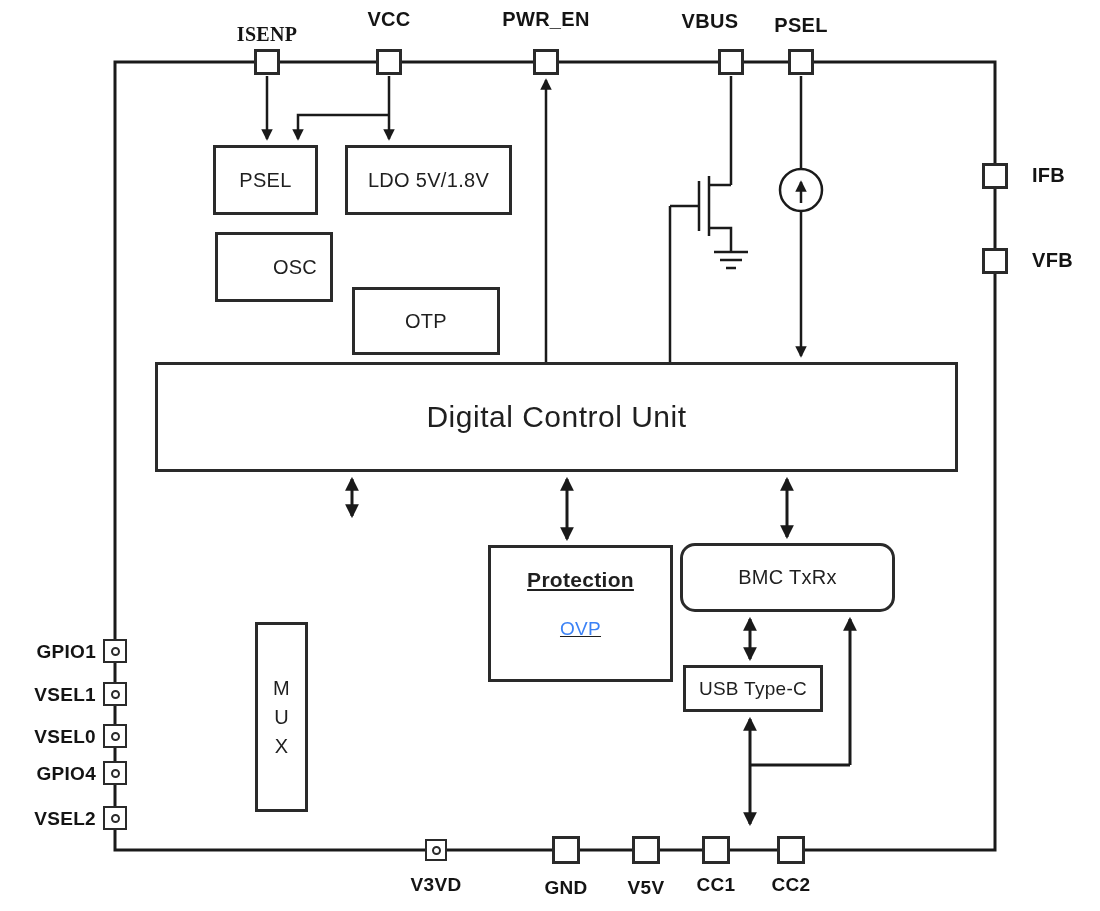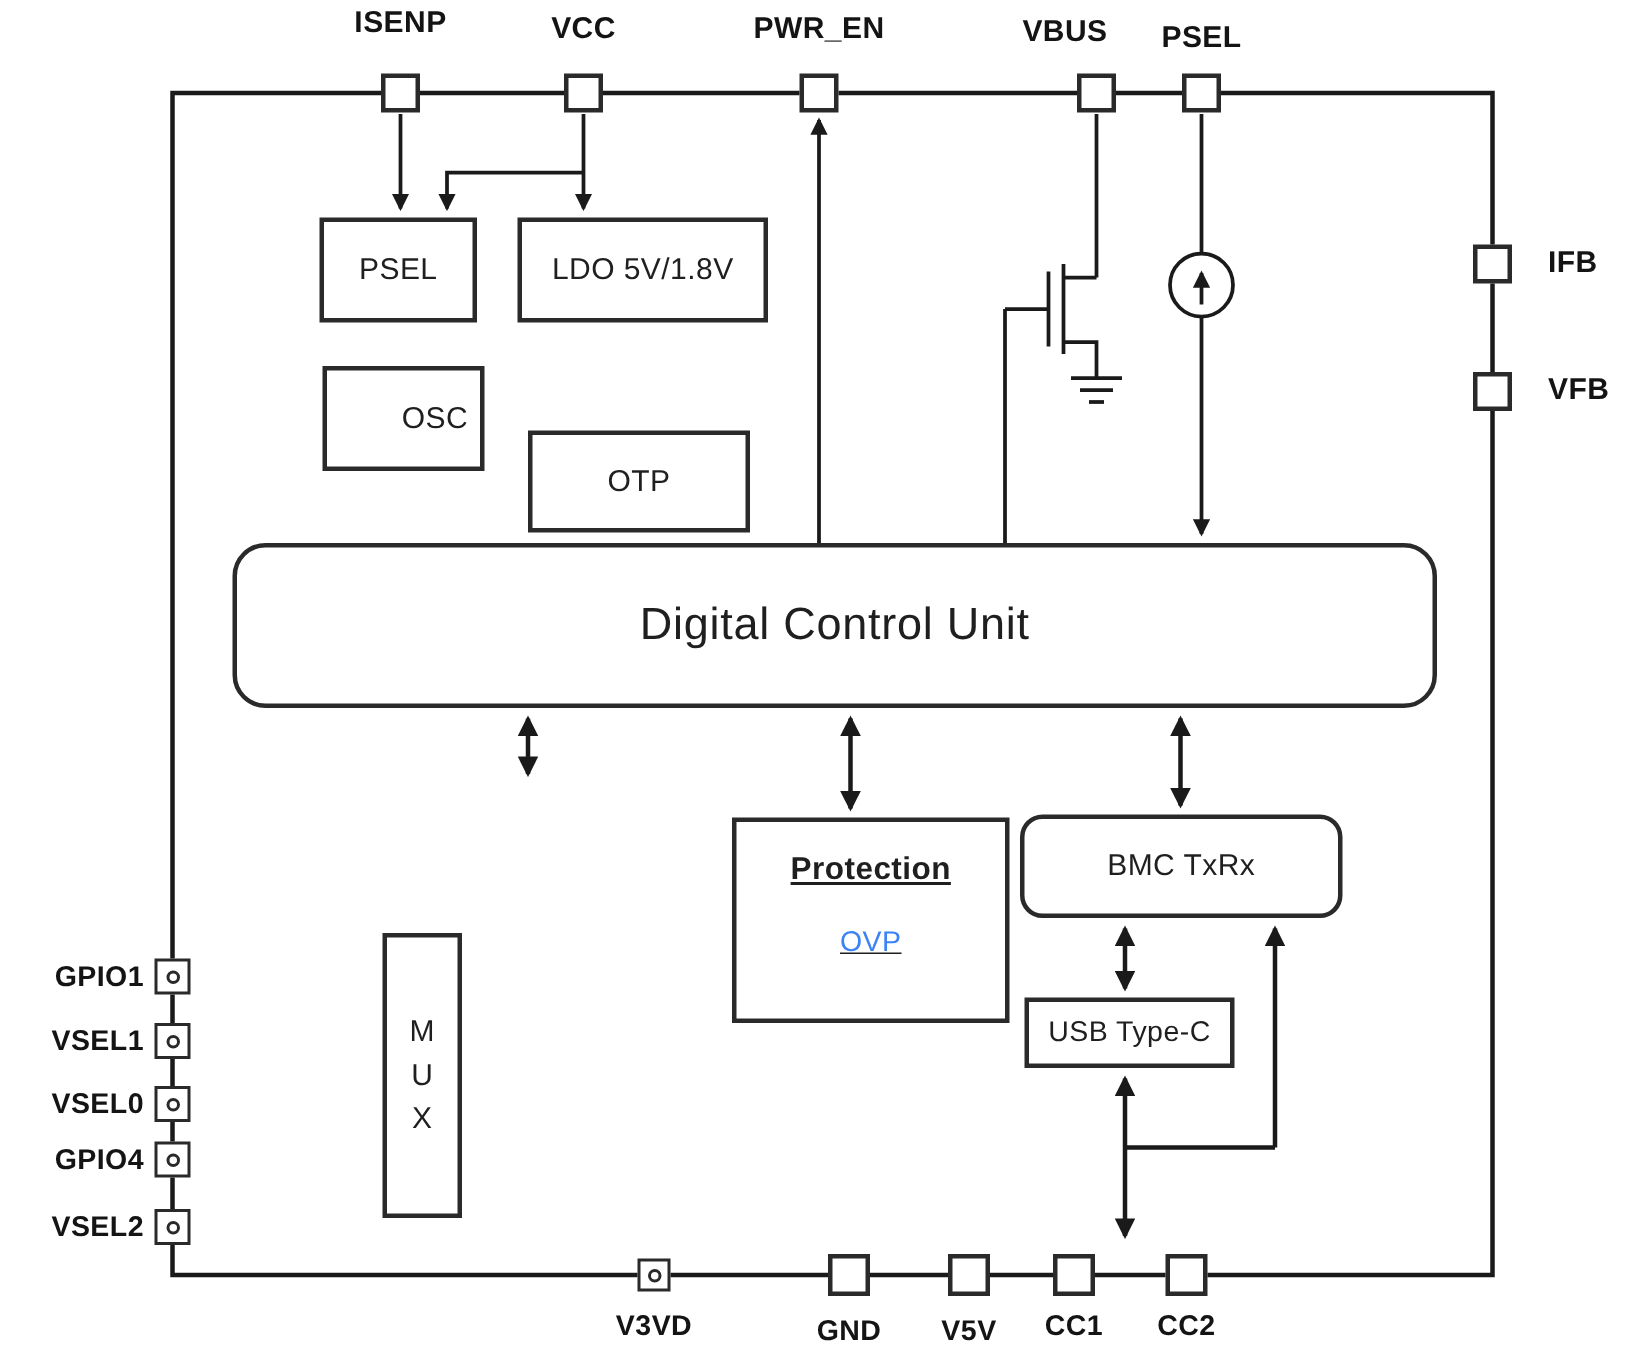--- a/index.html
+++ b/index.html
@@ -137,29 +137,29 @@
   </svg>
 
   <div class="block" style="left:213px; top:145px; width:105px; height:70px;">
     <span>PSEL</span>
   </div>
 
   <div class="block" style="left:345px; top:145px; width:167px; height:70px;">
     <span>LDO 5V/1.8V</span>
   </div>
 
-  <div class="block" style="left:215px; top:244px; width:108px; height:70px;padding-left:42px;">
+  <div class="block" style="left:215px; top:232px; width:118px; height:70px;padding-left:42px;">
     <span>OSC</span>
   </div>
 
   <div class="block" style="left:352px; top:240px; width:148px; height:68px;margin-top:47px;">
     <span>OTP</span>
   </div>
 
-  <div class="block block--dcu" style="left:155px; top:362px; width:803px; height:110px;border-radius:22px;">
+  <div class="block block--dcu" style="left:155px; top:362px; width:803px; height:110px;">
     <span>Digital Control Unit</span>
   </div>
 
 
   <div class="block block--mux" style="left:255px; top:622px; width:53px; height:190px;">
     <span>M
 U
 X</span>
   </div>
 
@@ -175,21 +175,21 @@
   <div class="block block--usb" style="left:683px; top:665px; width:140px; height:47px;">
     <span>USB Type-C</span>
   </div>
 
   <div class="pin" style="left:254px; top:49px; width:26px; height:26px;"></div>
   <div class="pin" style="left:376px; top:49px; width:26px; height:26px;"></div>
   <div class="pin" style="left:533px; top:49px; width:26px; height:26px;"></div>
   <div class="pin" style="left:718px; top:49px; width:26px; height:26px;"></div>
   <div class="pin" style="left:788px; top:49px; width:26px; height:26px;"></div>
 
-  <div class="pin-label pin-label--center" style="left:202px; top:4px;">ISENP</div>
+  <div class="pin-label pin-label--center" style="left:202px; top:23px;font-family:Liberation Serif, serif;">ISENP</div>
   <div class="pin-label pin-label--center" style="left:324px; top:8px;">VCC</div>
   <div class="pin-label pin-label--center" style="left:481px; top:8px;">PWR_EN</div>
   <div class="pin-label pin-label--center" style="left:645px; top:10px;">VBUS</div>
   <div class="pin-label pin-label--center" style="left:736px; top:14px;">PSEL</div>
 
   <div class="pin" style="left:982px; top:163px; width:26px; height:26px;"></div>
   <div class="pin" style="left:982px; top:248px; width:26px; height:26px;"></div>
 
   <div class="pin-label" style="left:1032px; top:164px;">IFB</div>
   <div class="pin-label" style="left:1032px; top:249px;">VFB</div>

